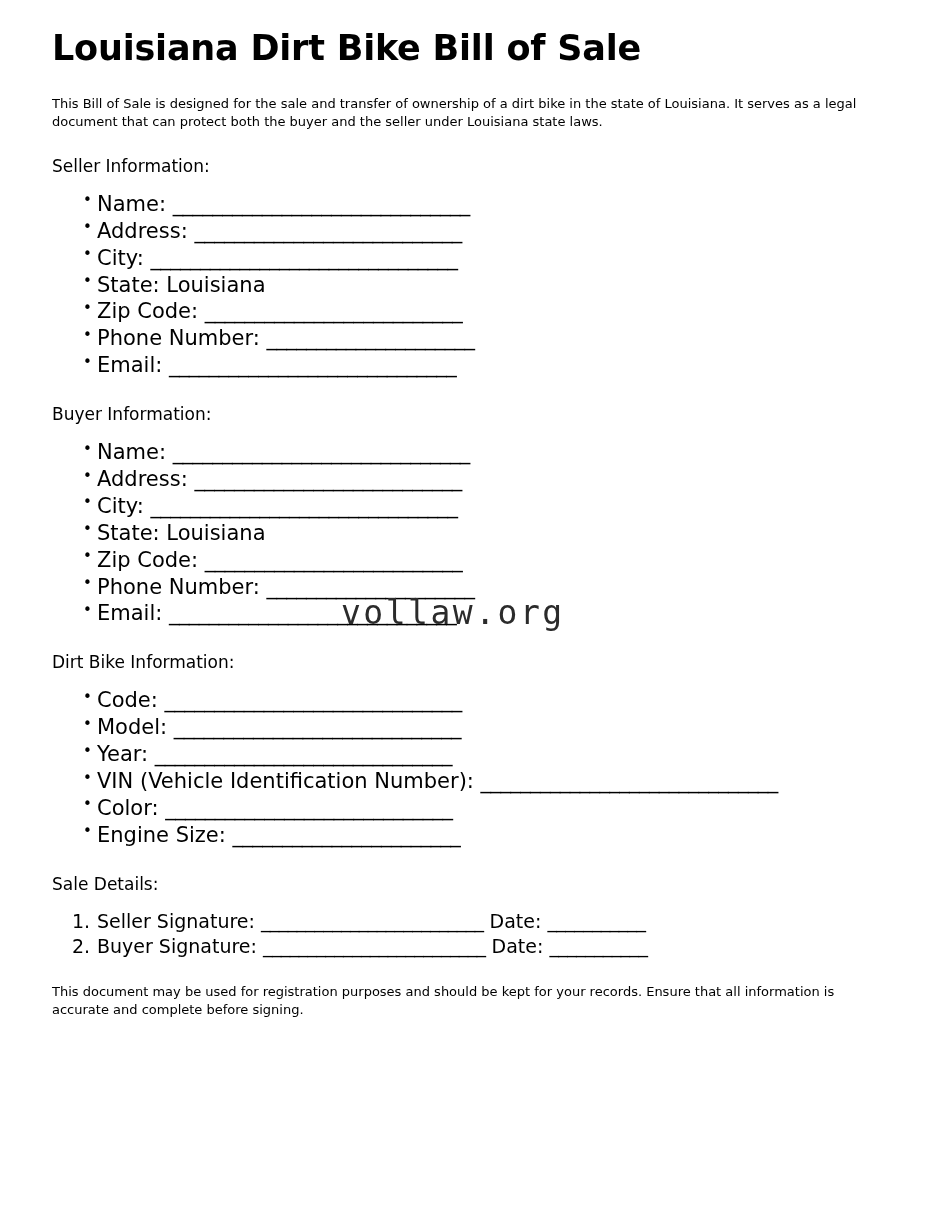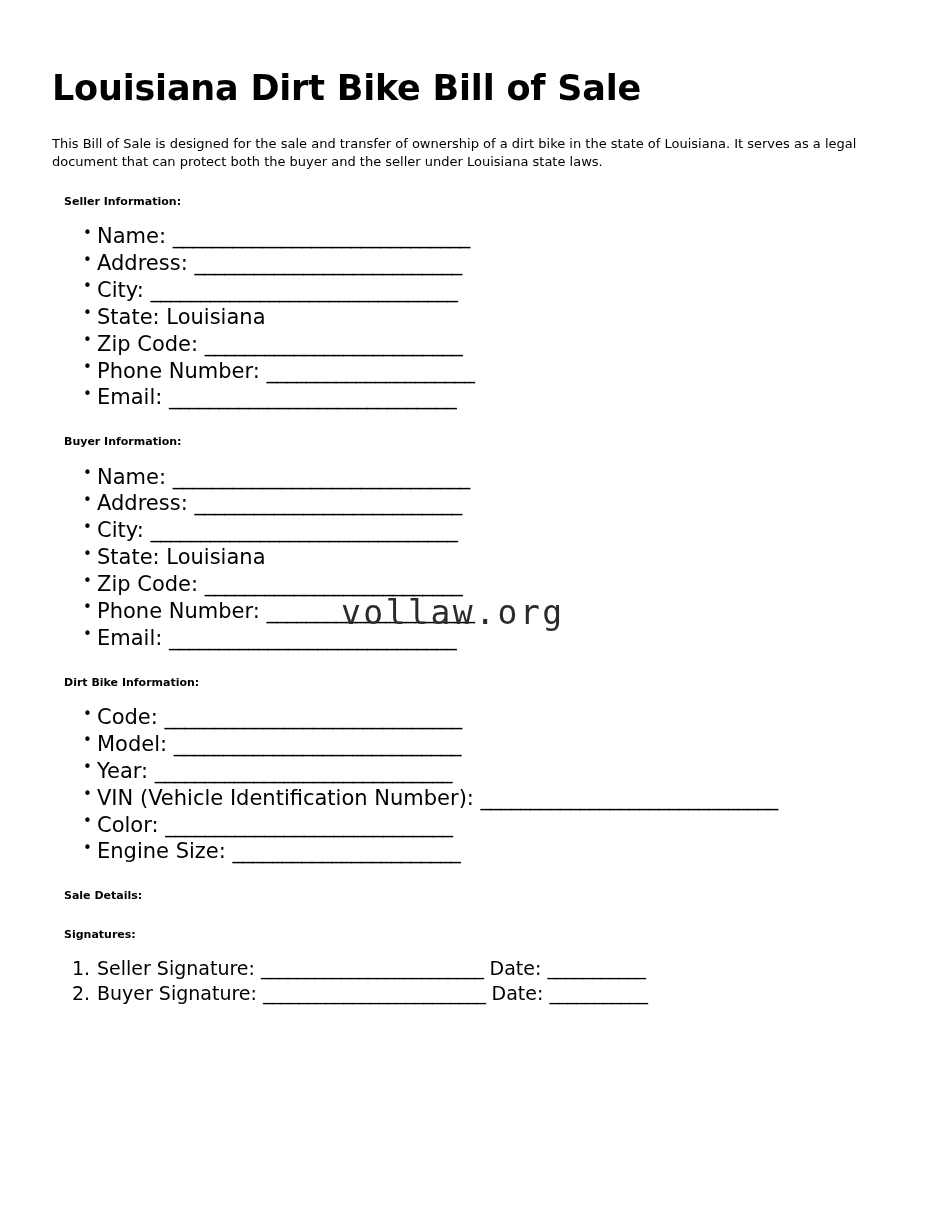--- a/index.html
+++ b/index.html
@@ -21,37 +21,37 @@
     position: absolute;
     left: 52px;
     top: 0;
     width: 838px;
   }
   .doc-title {
     font-size: 35px;
     font-weight: bold;
     letter-spacing: -0.2px;
     margin: 0;
-    padding-top: 68px;
+    padding-top: 28px;
     line-height: 1.18;
     font-family: "DejaVu Sans", "Liberation Sans", sans-serif;
   }
   .para {
     font-size: 13px;
     line-height: 1.37;
     margin: 26px 16px 0 0;
     text-align: left;
   }
   .para.tight {
     margin-top: 24px;
   }
   .section-heading {
-    font-size: 11px;
-    font-weight: bold;
-    margin: 24px 0 0 12px;
+    font-size: 17px;
+    font-weight: normal;
+    margin: 24px 0 0 0;
     line-height: 1.3;
   }
   ul.field-list {
     list-style: none;
     margin: 14px 0 0 0;
     padding: 0 0 0 31px;
   }
   ul.field-list li {
     font-size: 21px;
     line-height: 1.28;
@@ -140,22 +140,22 @@
     <li><span>Model:</span> <span class="blank">_____________________________</span></li>
     <li><span>Year:</span> <span class="blank">______________________________</span></li>
     <li><span>VIN (Vehicle Identification Number):</span> <span class="blank">______________________________</span></li>
     <li><span>Color:</span> <span class="blank">_____________________________</span></li>
     <li><span>Engine Size:</span> <span class="blank">_______________________</span></li>
   </ul>
 
   <h2 class="section-heading">Sale Details:</h2>
 
 
-  <h2 class="section-heading">Signatures:</h2>
   <ol class="sig-list">
     <li><span>Seller Signature:</span> <span class="blank">_________________________</span> <span>Date:</span> <span class="blank">___________</span></li>
     <li><span>Buyer Signature:</span> <span class="blank">_________________________</span> <span>Date:</span> <span class="blank">___________</span></li>
   </ol>
 
+  <p class="para tight">This document may be used for registration purposes and should be kept for your records. Ensure that all information is accurate and complete before signing.</p>
 
 </div>
 
 <div class="watermark">vollaw.org</div>
 
 </body></html>

